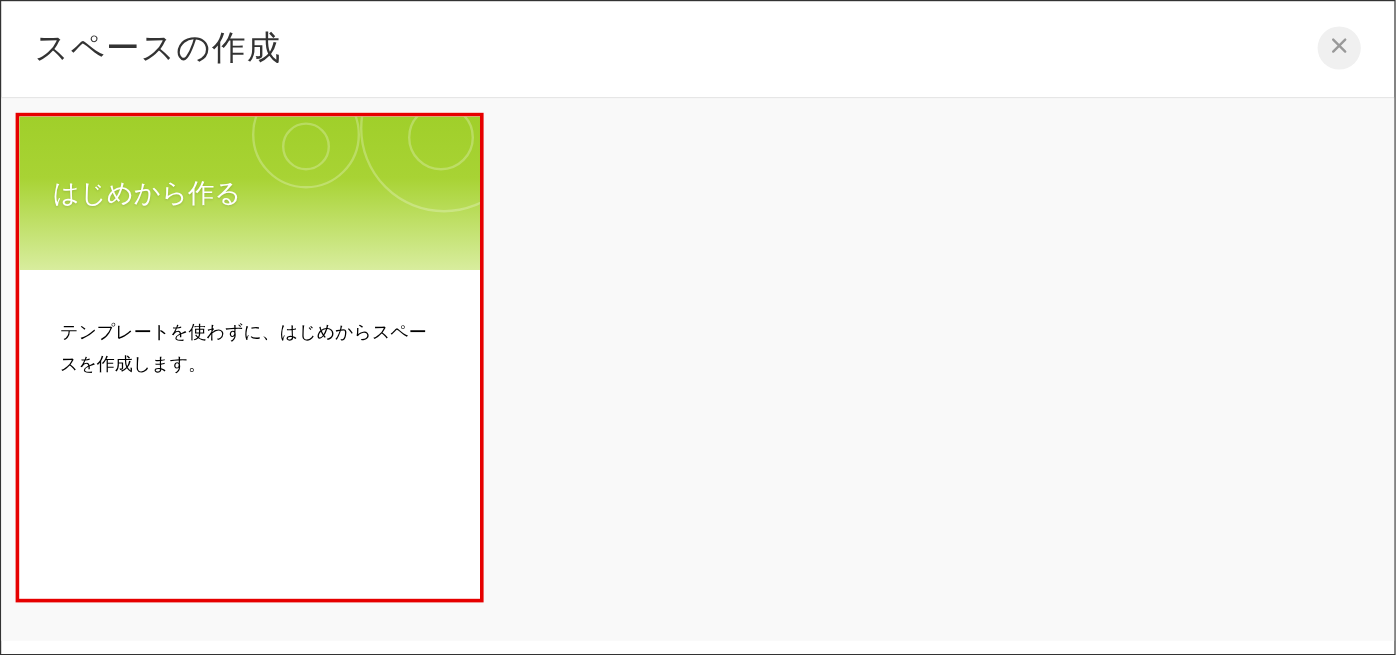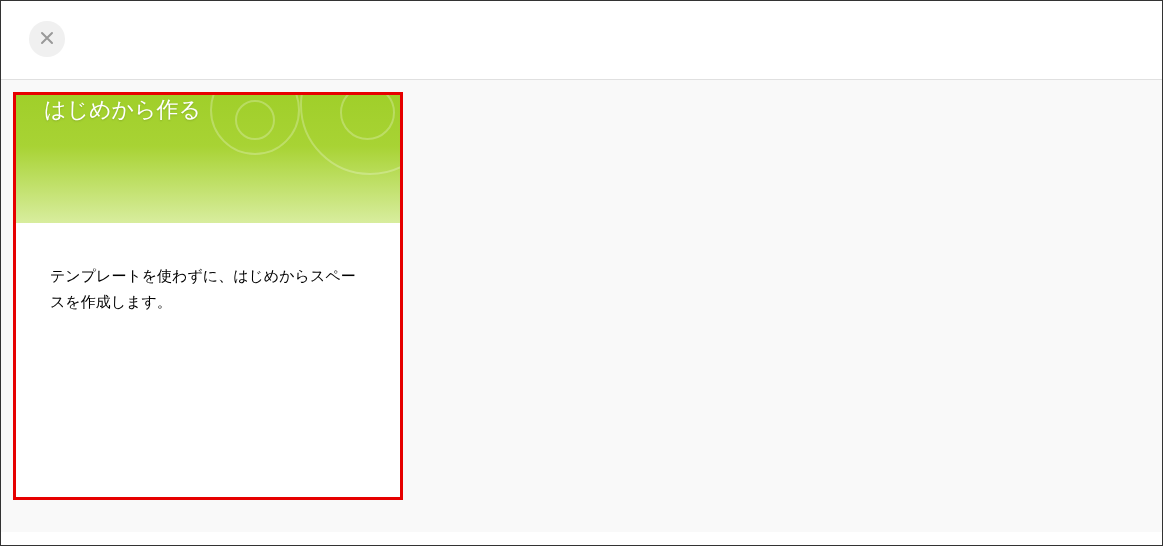--- a/index.html
+++ b/index.html
@@ -53,20 +53,21 @@
       border: 3px solid #e60000;
       cursor: pointer;
       position: relative;
       overflow: hidden;
     }
     .card-header {
       height: 128px;
       background: linear-gradient(to bottom, #a0cf2a 0%, #a8d334 40%, #d8ed9e 100%);
       position: relative;
       display: flex;
+      align-items: center;
       padding-left: 28px;
     }
     .card-header-circles {
       position: absolute;
       top: 0;
       right: 0;
       width: 200px;
       height: 128px;
       overflow: hidden;
     }
@@ -111,20 +112,21 @@
       padding: 40px 34px 20px 34px;
       font-size: 15px;
       color: #000000;
       line-height: 1.7;
     }
   </style>
 </head>
 <body>
 
 <div class="dialog-header">
+  <h1 class="dialog-title">スペースの作成</h1>
   <div class="close-button">
     <span>
       <svg width="16" height="16" viewBox="0 0 16 16" fill="none">
         <path d="M3 3 L13 13 M13 3 L3 13" stroke="#999" stroke-width="2" stroke-linecap="round"></path>
       </svg>
     </span>
   </div>
 </div>
 
 <div class="dialog-body">

